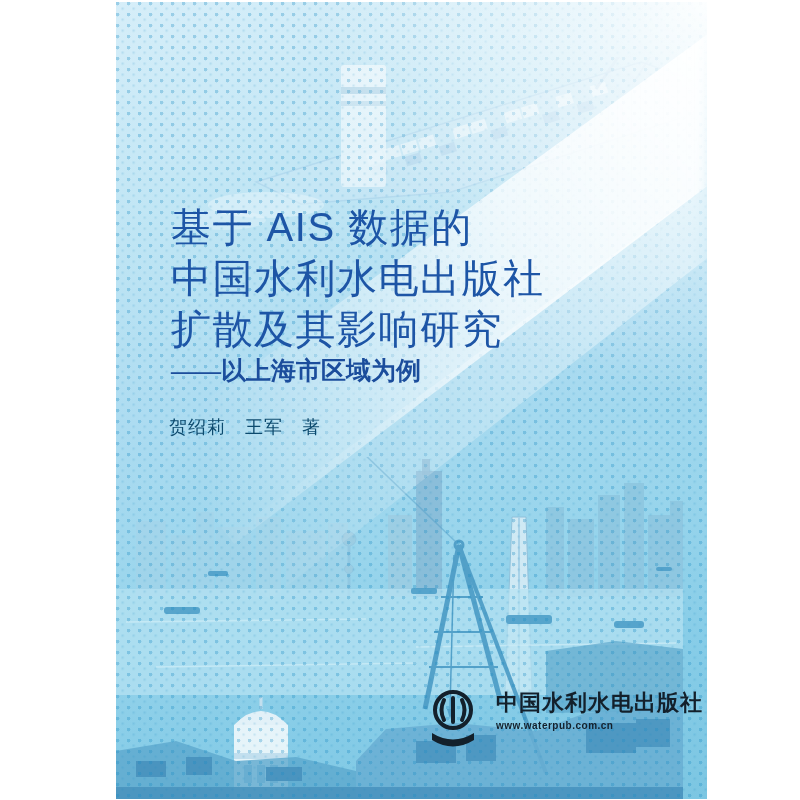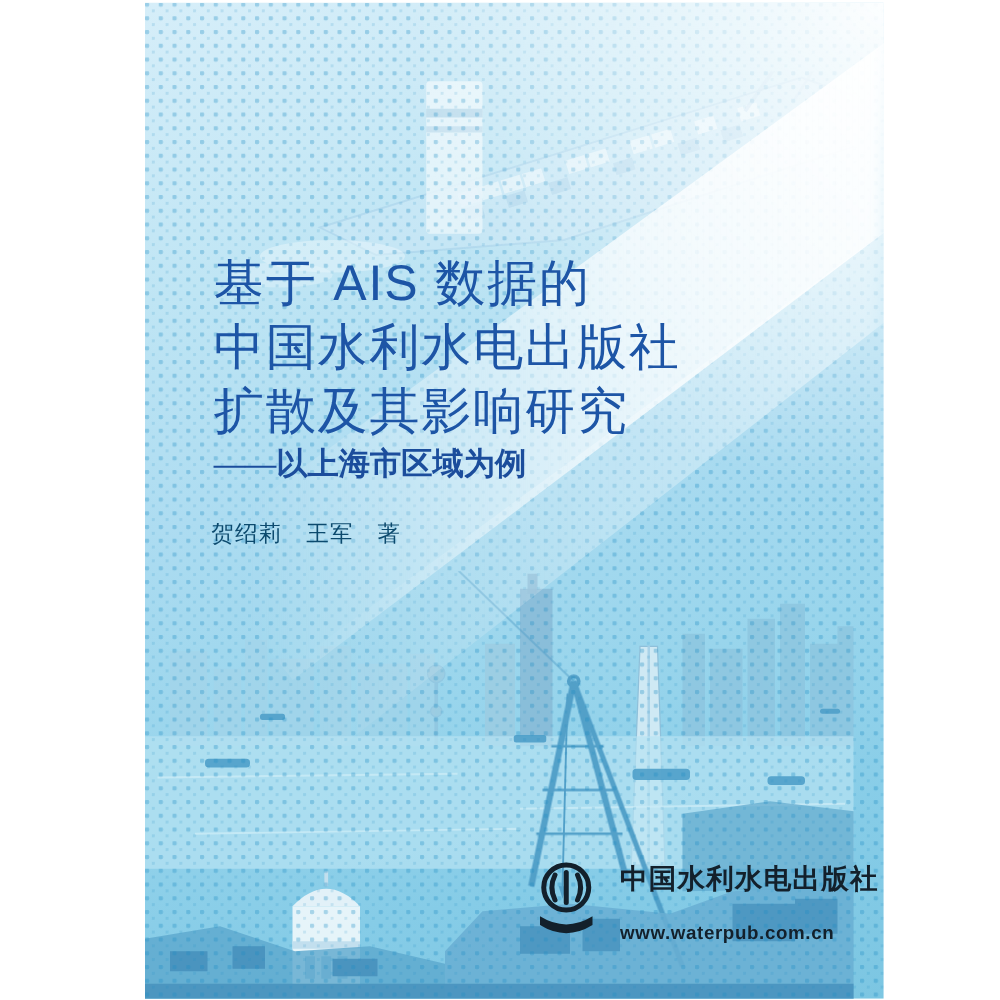--- a/index.html
+++ b/index.html
@@ -57,21 +57,21 @@
   .publisher{
     position:absolute;left:314px;top:686px;
     display:flex;align-items:flex-start;gap:20px;color:#13202b;
   }
   .plogo{width:46px;height:62px;flex:0 0 auto;}
   .pname{
     font-family:"Liberation Serif", serif;font-weight:bold;
     font-size:22px;letter-spacing:1px;white-space:nowrap;
   }
   .purl{
-    font-weight:bold;font-size:15px;letter-spacing:.5px;margin-top:20px;white-space:nowrap;
+    font-weight:bold;font-size:10px;letter-spacing:.5px;margin-top:2px;white-space:nowrap;
   }
 </style>
 </head>
 <body>
 
 <div class="page">
   <div class="cover">
 
     <div class="layer bg"></div>
 

